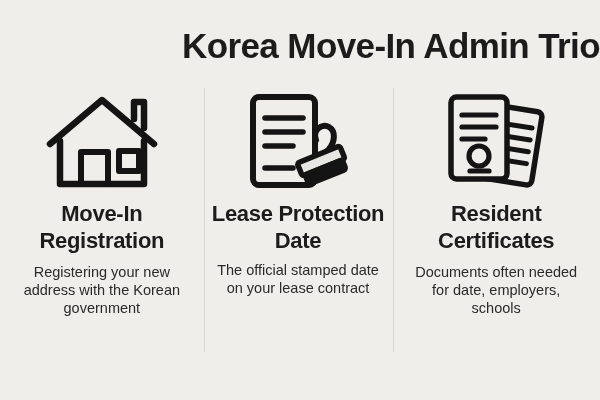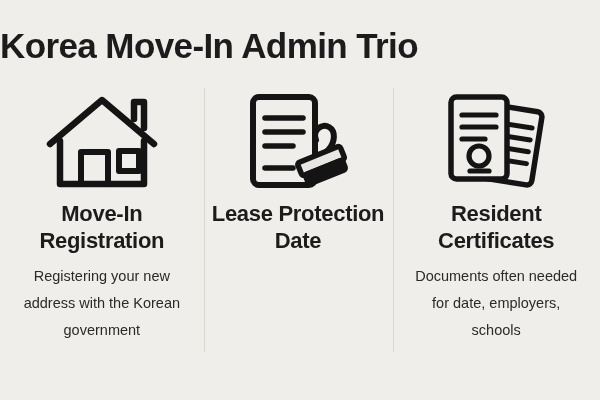--- a/index.html
+++ b/index.html
@@ -17,21 +17,21 @@
     width: 600px;
     height: 400px;
     background: #f0eeea;
     box-sizing: border-box;
   }
   #page-title {
     position: absolute;
     top: 24px;
     left: 0;
     width: 600px;
-    text-align: left;
+    text-align: right;
     font-size: 35px;
     font-weight: bold;
     letter-spacing: -0.6px;
     color: #1c1c1c;
     line-height: 44px;
   }
   #columns {
     position: absolute;
     top: 88px;
     left: 0;
@@ -76,21 +76,21 @@
     text-align: center;
     line-height: 27px;
     letter-spacing: -0.3px;
     margin-top: 4px;
   }
   .col-body {
     font-size: 14.5px;
     font-weight: normal;
     color: #2a2a2a;
     text-align: center;
-    line-height: 27px;
+    line-height: 18px;
     margin-top: 9px;
     padding: 0 4px;
   }
   .col-2 .col-body { margin-top: 7px; }
 </style>
 </head>
 <body>
 
 <div id="infographic">
 
@@ -124,20 +124,21 @@
           <path d="M19 54 H47" stroke="#141414" stroke-width="5.5" stroke-linecap="round"></path>
           <path d="M19 76 H47" stroke="#141414" stroke-width="5.5" stroke-linecap="round"></path>
           <path d="M70 48 C66 38, 76 31, 83 35 C90 39, 89 50, 83 57 L76 64" stroke="#141414" stroke-width="6" stroke-linecap="round" stroke-linejoin="round"></path>
           <g transform="rotate(-22 76 74)">
             <rect x="54" y="62" width="46" height="14" rx="2.5" fill="#e8e6e2" stroke="#141414" stroke-width="5.5" stroke-linejoin="round"></rect>
             <rect x="57" y="76" width="40" height="10" rx="2.5" fill="#141414" stroke="#141414" stroke-width="5.5" stroke-linejoin="round"></rect>
           </g>
         </svg>
       </div>
       <div class="col-heading">Lease Protection Date</div>
+      <div class="col-body">The official stamped date on your lease contract</div>
     </div>
 
     <div class="column col-3">
       <div class="icon-wrap">
         <svg width="106" height="100" viewBox="0 0 106 100" fill="none" aria-hidden="true">
           <g transform="rotate(9 68 54)">
             <rect x="44" y="16" width="50" height="74" rx="5" fill="#f0eeea" stroke="#141414" stroke-width="5.5" stroke-linejoin="round"></rect>
             <path d="M56 33 H86" stroke="#141414" stroke-width="5" stroke-linecap="round"></path>
             <path d="M56 45 H86" stroke="#141414" stroke-width="5" stroke-linecap="round"></path>
             <path d="M56 57 H86" stroke="#141414" stroke-width="5" stroke-linecap="round"></path>

